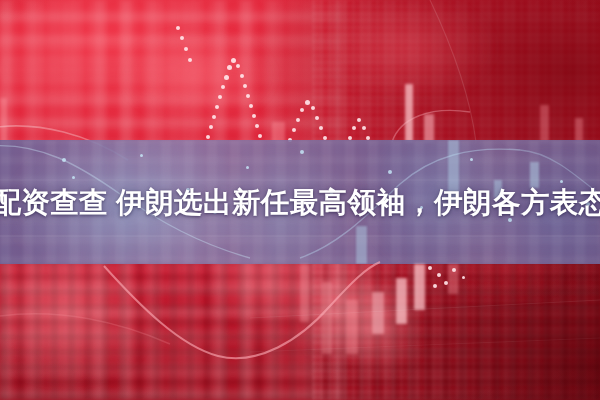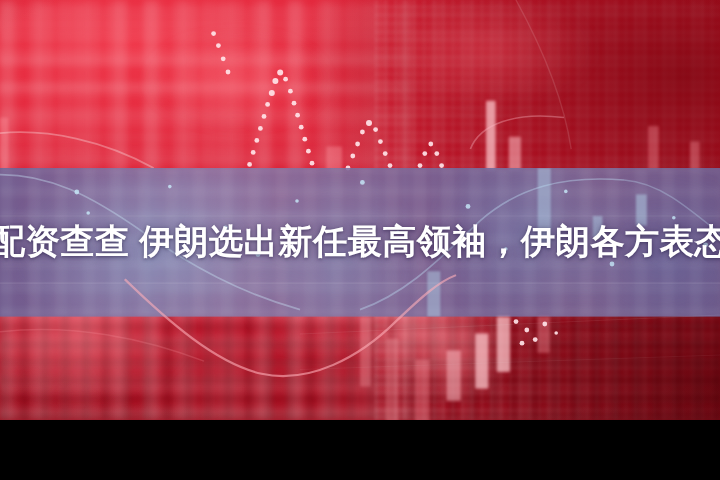--- a/index.html
+++ b/index.html
@@ -1,18 +1,18 @@
 <!DOCTYPE html>
 <html><head>
 <meta charset="utf-8">
 <style>
   html,body{margin:0;padding:0;background:#000;}
   #shot{
     position:relative;
-    width:600px;height:350px;
+    width:600px;height:400px;
     overflow:hidden;
     font-family:"Liberation Sans","DejaVu Sans",sans-serif;
     background:#d51b2b;
   }
 
   
   .layer{position:absolute;inset:0;}
 
   .base{
     background:

